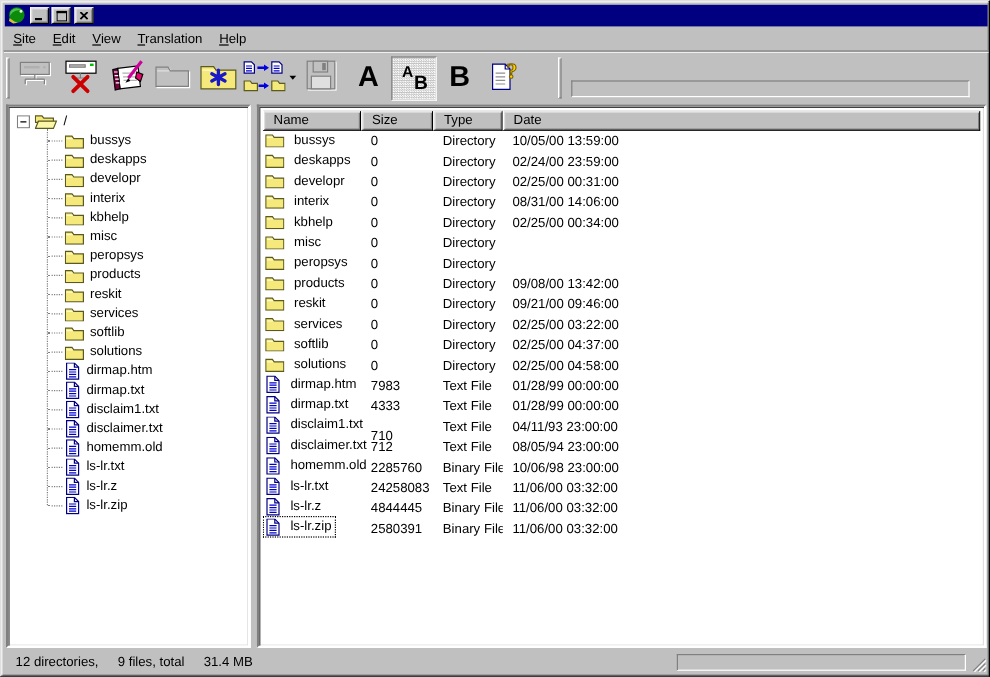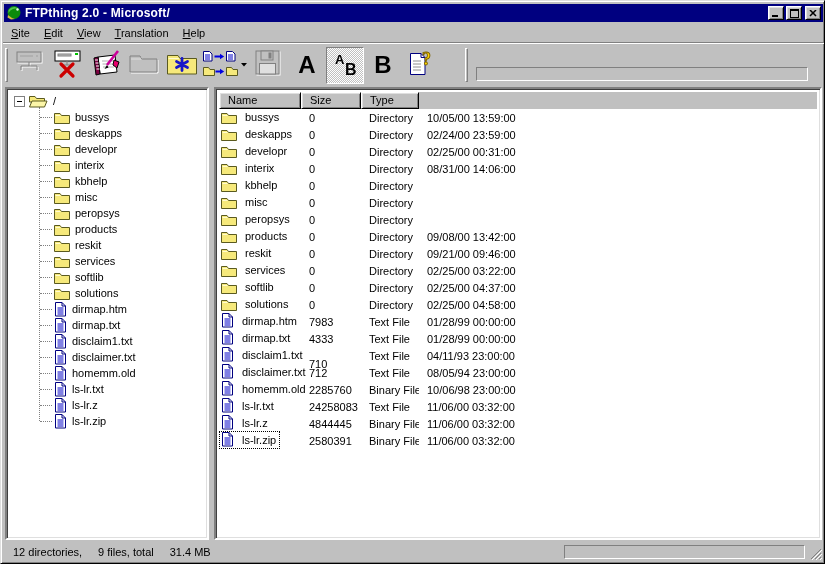--- a/index.html
+++ b/index.html
@@ -95,21 +95,20 @@
 <div class="window">
   <div class="content">
 
     <div class="titlebar">
       <span class="app-icon"><svg width="16" height="16" viewBox="0 0 16 16">
             <circle cx="8" cy="7.5" r="6.5" fill="#0c8a0c"></circle>
             <path d="M2.5 5 Q5 1.5 9 2 Q12 2.5 13 4.5 Q10 3 7 4 Q4 5 2.5 8 Z" fill="#4fc24f"></path>
             <circle cx="11.5" cy="4.5" r="1.2" fill="#e8ffe8"></circle>
             <path d="M2 10 l4 3 3 1 -4 .6 -3.5 -2 z" fill="#d8bc3c"></path>
           </svg></span>
-      <span class="title-text">FTPthing 2.0 - Microsoft/</span>
       <span class="win-controls">
         <button class="wbtn">
             <svg width="8" height="8" viewBox="0 0 8 8">
               <rect x="0" y="6" width="6" height="2" fill="#000"></rect>
             </svg>
           </button>
         <button class="wbtn">
             <svg width="9" height="9" viewBox="0 0 9 9">
               <rect x="0.5" y="0.5" width="8" height="8" fill="none" stroke="#000"></rect>
               <rect x="0" y="0" width="9" height="2" fill="#000"></rect>
@@ -469,20 +468,21 @@
     </div>
 
     <div class="splitter"></div>
 
     <div class="list-panel sunken">
       <div class="list-inner">
         <div class="list-header" id="listheader">
             <div class="hcell" style="width: 82px;">Name</div>
             <div class="hcell" style="width: 60px;">Size</div>
             <div class="hcell" style="width: 58px;">Type</div>
+            <div class="hcell" style="width: 398px; flex: 1 1 auto;">Date</div>
           </div>
         <div id="listbody">
             <div class="lrow">
               <div class="lcell" style="width: 82px; padding-left: 1px; overflow: visible;"><span class="namewrap">
                   <span style="display:flex" class="i">
                     <svg class="i" width="16" height="13" viewBox="0 0 16 13">
                       <path d="M.5 2.5 h5.5 l1.5 2 h8 v8 h-15 z" fill="#f6e97b" stroke="#5a5a20"></path>
                       <path d="M1.5 4.5 h5" stroke="#fffbd0" fill="none"></path>
                     </svg>
                   </span>
@@ -539,20 +539,21 @@
                   <span style="display:flex" class="i">
                     <svg class="i" width="16" height="13" viewBox="0 0 16 13">
                       <path d="M.5 2.5 h5.5 l1.5 2 h8 v8 h-15 z" fill="#f6e97b" stroke="#5a5a20"></path>
                       <path d="M1.5 4.5 h5" stroke="#fffbd0" fill="none"></path>
                     </svg>
                   </span>
                   <span>kbhelp</span>
                 </span></div>
               <div class="lcell" style="width: 60px;">0</div>
               <div class="lcell" style="width: 58px;">Directory</div>
+              <div class="lcell" style="width: 398px; flex: 1 1 auto;">02/25/00 00:34:00</div>
             </div>
             <div class="lrow">
               <div class="lcell" style="width: 82px; padding-left: 1px; overflow: visible;"><span class="namewrap">
                   <span style="display:flex" class="i">
                     <svg class="i" width="16" height="13" viewBox="0 0 16 13">
                       <path d="M.5 2.5 h5.5 l1.5 2 h8 v8 h-15 z" fill="#f6e97b" stroke="#5a5a20"></path>
                       <path d="M1.5 4.5 h5" stroke="#fffbd0" fill="none"></path>
                     </svg>
                   </span>
                   <span>misc</span>

